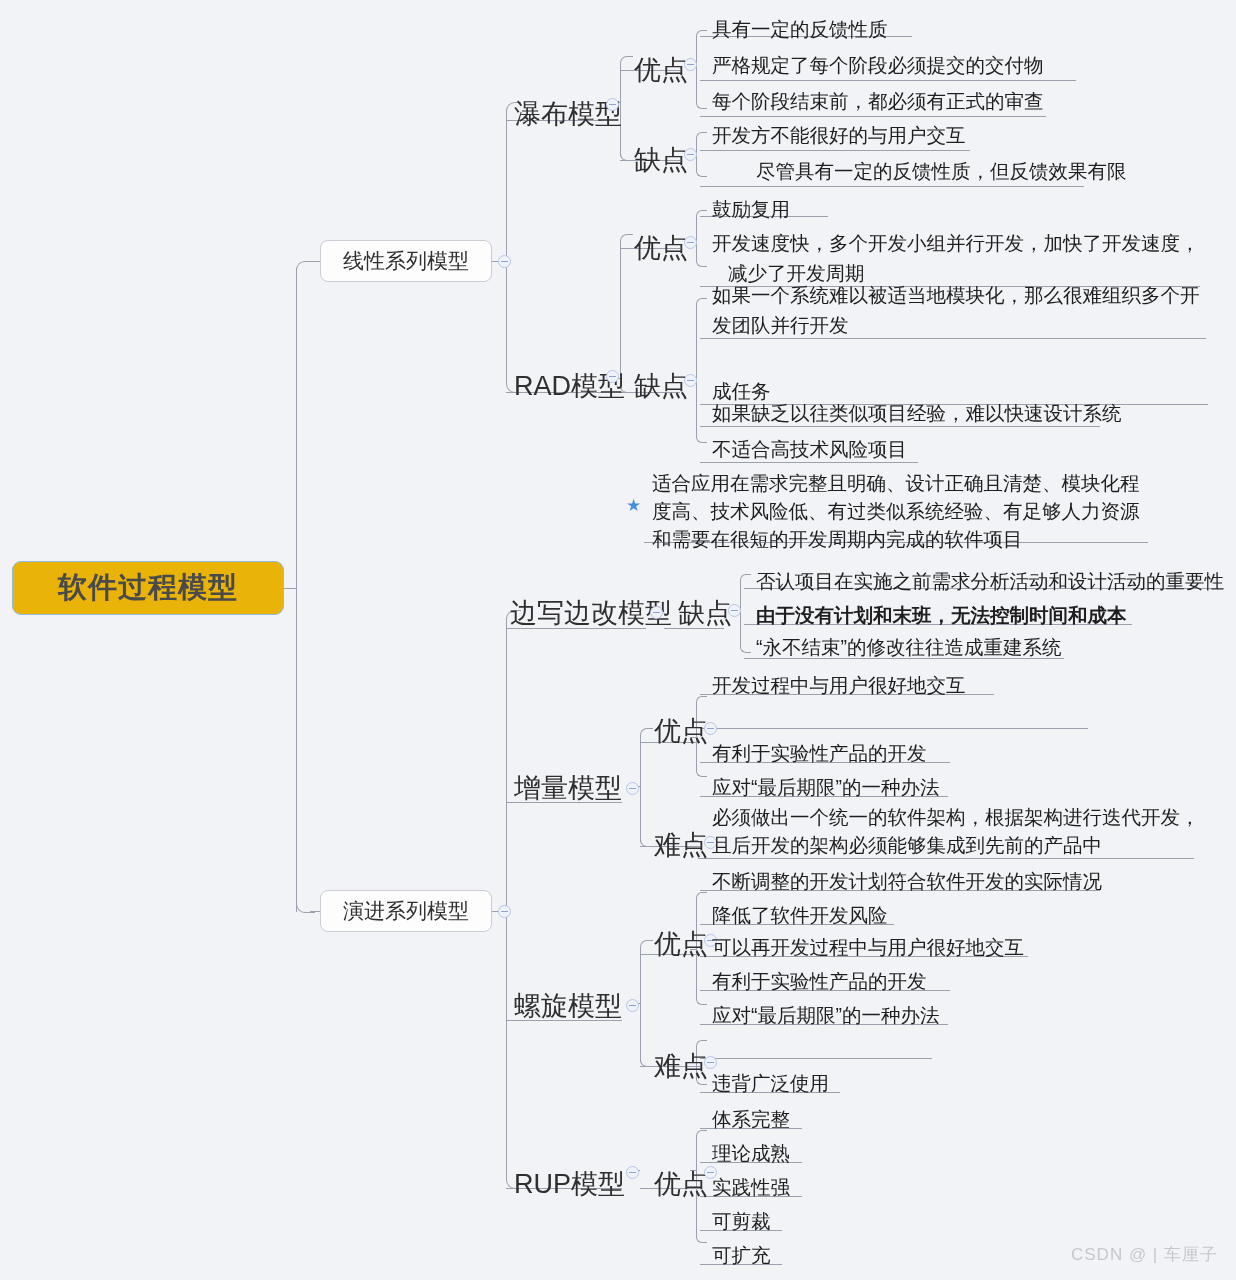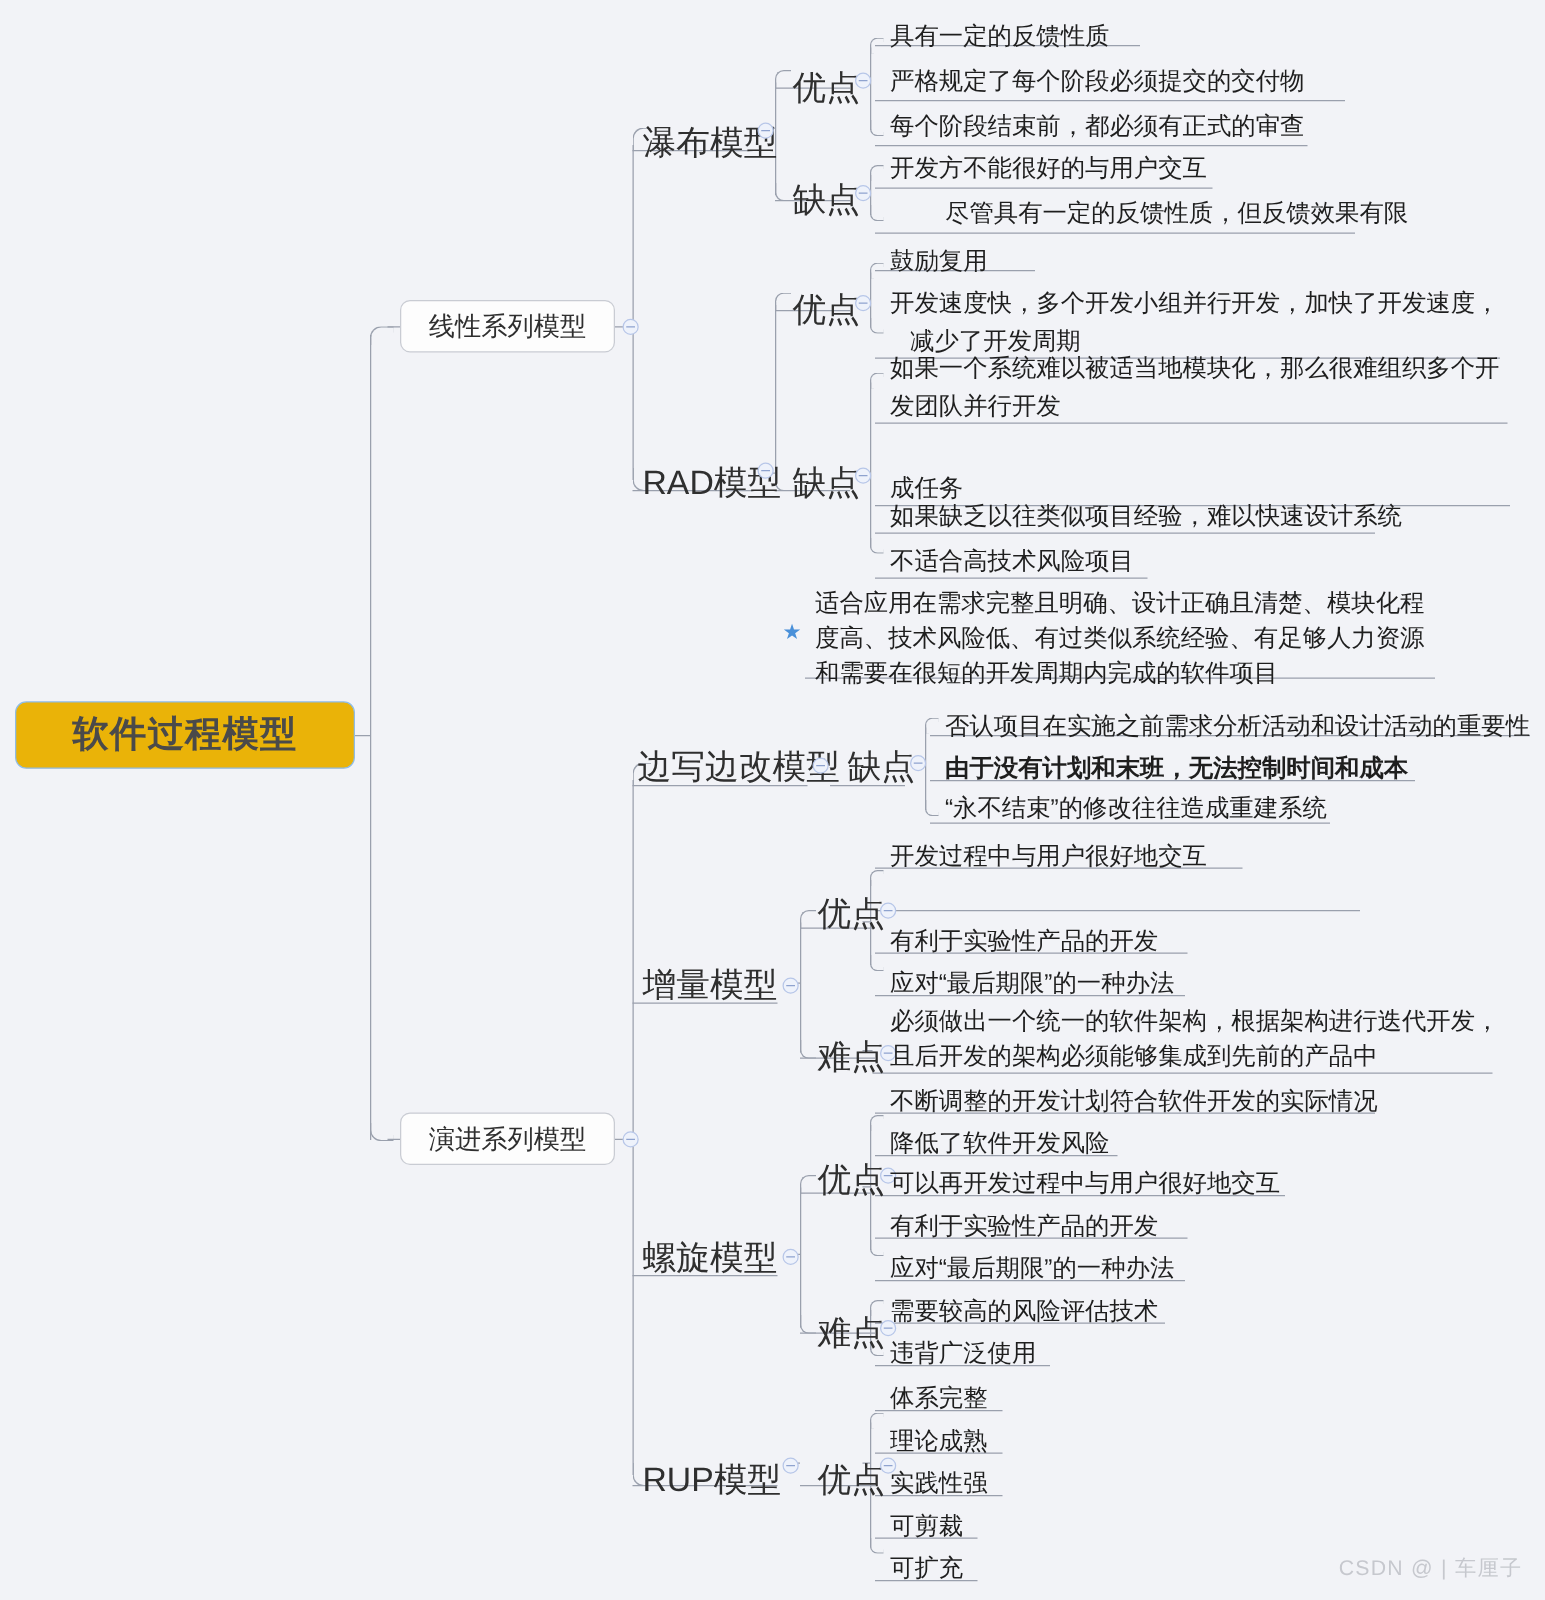--- a/index.html
+++ b/index.html
@@ -360,21 +360,20 @@
   <div class="label-node" style="left:654px; top:931px;">优点</div>
   <div class="collapse" style="left:704px; top:934px;"></div>
   <div class="label-node" style="left:654px; top:1053px;">难点</div>
   <div class="collapse" style="left:704px; top:1056px;"></div>
 
   <div class="leaf" style="left:708px; top:864px;">不断调整的开发计划符合软件开发的实际情况</div>
   <div class="leaf" style="left:708px; top:898px;">降低了软件开发风险</div>
   <div class="leaf" style="left:708px; top:930px;">可以再开发过程中与用户很好地交互</div>
   <div class="leaf" style="left:708px; top:964px;">有利于实验性产品的开发</div>
   <div class="leaf" style="left:708px; top:998px;">应对“最后期限”的一种办法</div>
-  <div class="leaf" style="left:708px; top:1032px;">需要较高的风险评估技术</div>
   <div class="leaf" style="left:708px; top:1066px;">违背广泛使用</div>
 
   <div class="label-node" style="left:654px; top:1171px;">优点</div>
   <div class="collapse" style="left:704px; top:1166px;"></div>
 
   <div class="leaf" style="left:708px; top:1102px;">体系完整</div>
   <div class="leaf" style="left:708px; top:1136px;">理论成熟</div>
   <div class="leaf" style="left:708px; top:1170px;">实践性强</div>
   <div class="leaf" style="left:708px; top:1204px;">可剪裁</div>
   <div class="leaf" style="left:708px; top:1238px;">可扩充</div>

